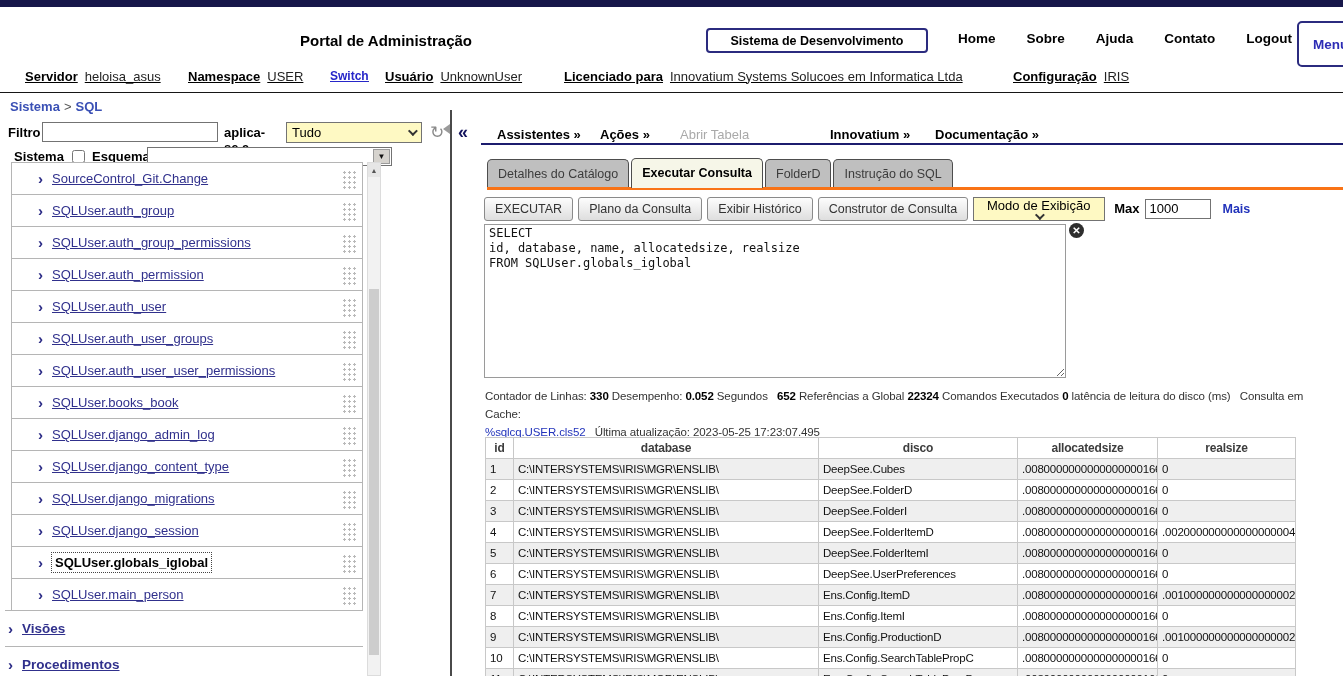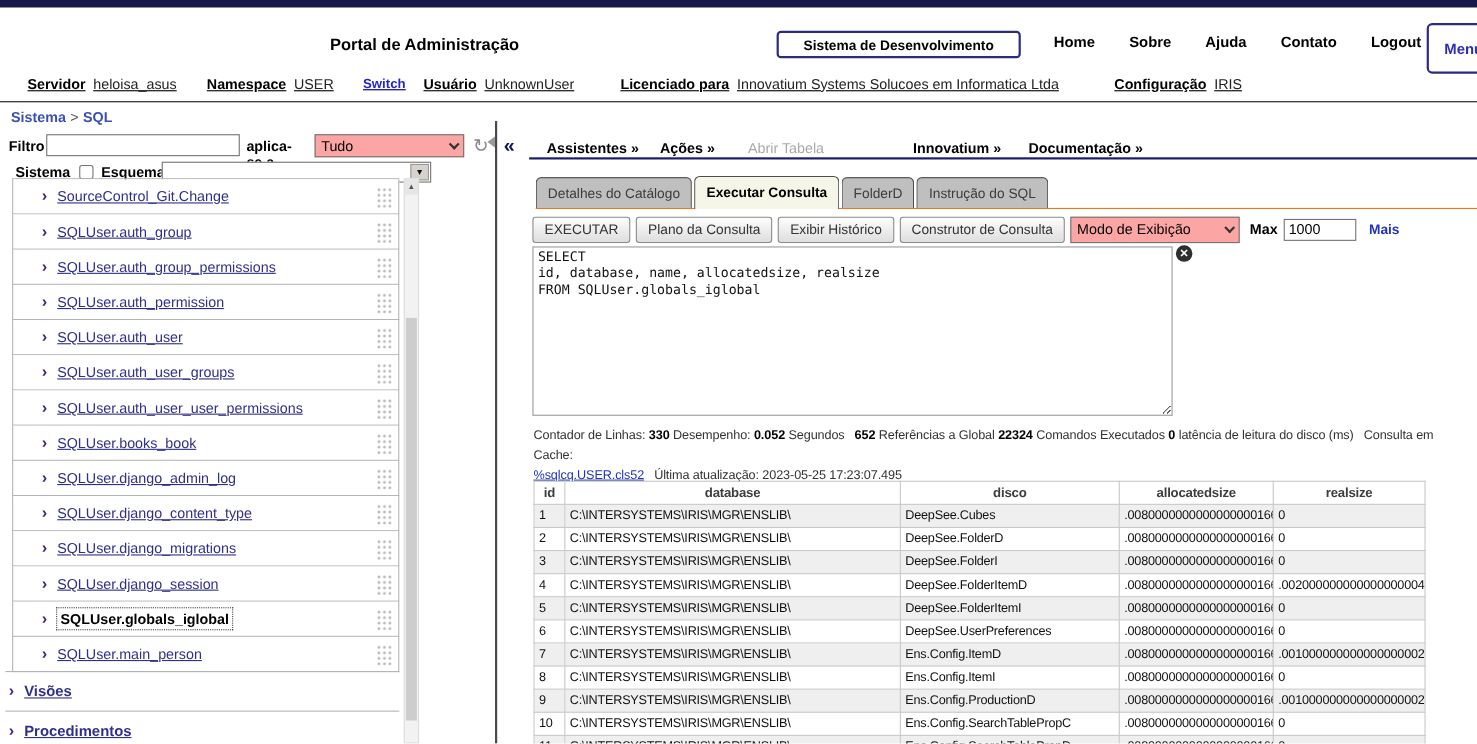--- a/index.html
+++ b/index.html
@@ -42,21 +42,21 @@
   .breadcrumb { position:absolute; left:10px; top:99px; font-size:13px; font-weight:bold; color:#3a50b5; }
   .breadcrumb .sep { color:#555; font-weight:normal; padding:0 4px; }
   .breadcrumb a { color:#3a50b5; text-decoration:none; cursor:pointer; }
 
   
   .lbl { font-weight:bold; font-size:13px; }
   .filter-row { position:absolute; left:8px; top:122px; height:22px; }
   .filter-label { position:absolute; left:0; top:3px; }
   .filter-input { position:absolute; left:34px; top:0; width:176px; height:20px; border:1px solid #737373; font-size:13px; padding:0 3px; }
   .applies-label { position:absolute; left:216px; top:3px; }
-  .selectbox { border:1px solid #737373; background:#fca5a5; display:flex; align-items:center;
+  .selectbox { border:1px solid #737373; background:#fef9c3; display:flex; align-items:center;
                justify-content:space-between; padding:0 6px 0 5px; font-size:13px; cursor:pointer; }
   .applies-select { position:absolute; left:278px; top:0; width:136px; height:21px; }
   .chev-down { width:7px; height:7px; border-right:2px solid #333; border-bottom:2px solid #333;
                transform:rotate(45deg) translateY(-2px); }
   .refresh-icon { position:absolute; left:422px; top:0px; font-size:17px; color:#8a8a8a; cursor:pointer; }
   .schema-row { position:absolute; left:14px; top:147px; height:20px; }
   .system-label { position:absolute; left:0; top:2px; }
   .system-checkbox { position:absolute; left:58px; top:3px; width:13px; height:13px; cursor:pointer; }
   .schema-label { position:absolute; left:78px; top:2px; }
   .schema-combo { position:absolute; left:133px; top:0; width:245px; height:19px; border:1px solid #737373; background:#fff; }
@@ -103,32 +103,32 @@
   .rmenu { position:absolute; left:497px; top:127px; display:flex; }
   .rmenu span { font-size:13px; font-weight:bold; cursor:pointer; }
   .rmenu span.m0 { width:103px; }
   .rmenu span.m1 { width:80px; }
   .rmenu span.m2 { width:150px; color:#a9a9a9; font-weight:normal; cursor:default; }
   .rmenu span.m3 { width:105px; }
   .menu-underline { position:absolute; left:481px; top:143px; right:0; height:2px; background:#1c1c6e; }
 
   
   .tabs { position:absolute; left:487px; top:156px; right:0; height:34px;
-          border-bottom:1px solid #f97316; display:flex; align-items:flex-end; gap:2px; }
+          border-bottom:3px solid #f97316; display:flex; align-items:flex-end; gap:2px; }
   .tab { border:1px solid #4d4d4d; border-bottom:none; border-radius:5px 5px 0 0;
          background:#bfbfbf; color:#3c3c3c; font-size:12.5px; padding:7px 10px 6px; cursor:pointer; }
   .tab.active { background:#f6f6e8; color:#000; font-weight:bold; margin-bottom:-1px; padding-bottom:8px; }
 
   
   .toolbar { position:absolute; left:484px; top:196px; height:25px; display:flex; align-items:center; gap:5px; }
   .tb-btn { height:24px; border:1px solid #8a8a8a; border-radius:3px;
             background:linear-gradient(#fdfdfd,#dedede); font-size:12.5px; color:#333;
             padding:0 10px; display:flex; align-items:center; cursor:pointer;
             font-family:"Liberation Sans", sans-serif; }
-  .mode-select { height:24px; width:154px; border-radius:0; }
+  .mode-select { height:24px; width:132px; border-radius:0;flex-direction:column; }
   .max-label { margin-left:4px; font-size:13px; font-weight:bold; }
   .max-input { width:66px; height:20px; border:1px solid #737373; font-size:13px; padding:0 4px; }
   .mais-link { margin-left:7px; font-size:12.5px; font-weight:bold; color:#2233bb; cursor:pointer; }
 
   
   .sql-textarea { position:absolute; left:484px; top:224px; width:582px; height:154px;
                   border:1px solid #9a9a9a; font-family:"DejaVu Sans Mono", monospace;
                   font-size:12px; line-height:15px; padding:1px 4px; resize:both; color:#111; }
   .close-icon { position:absolute; left:1069px; top:223px; width:15px; height:15px; border-radius:50%;
                 background:#2e2e2e; color:#fff; font-size:10px; font-weight:bold;

